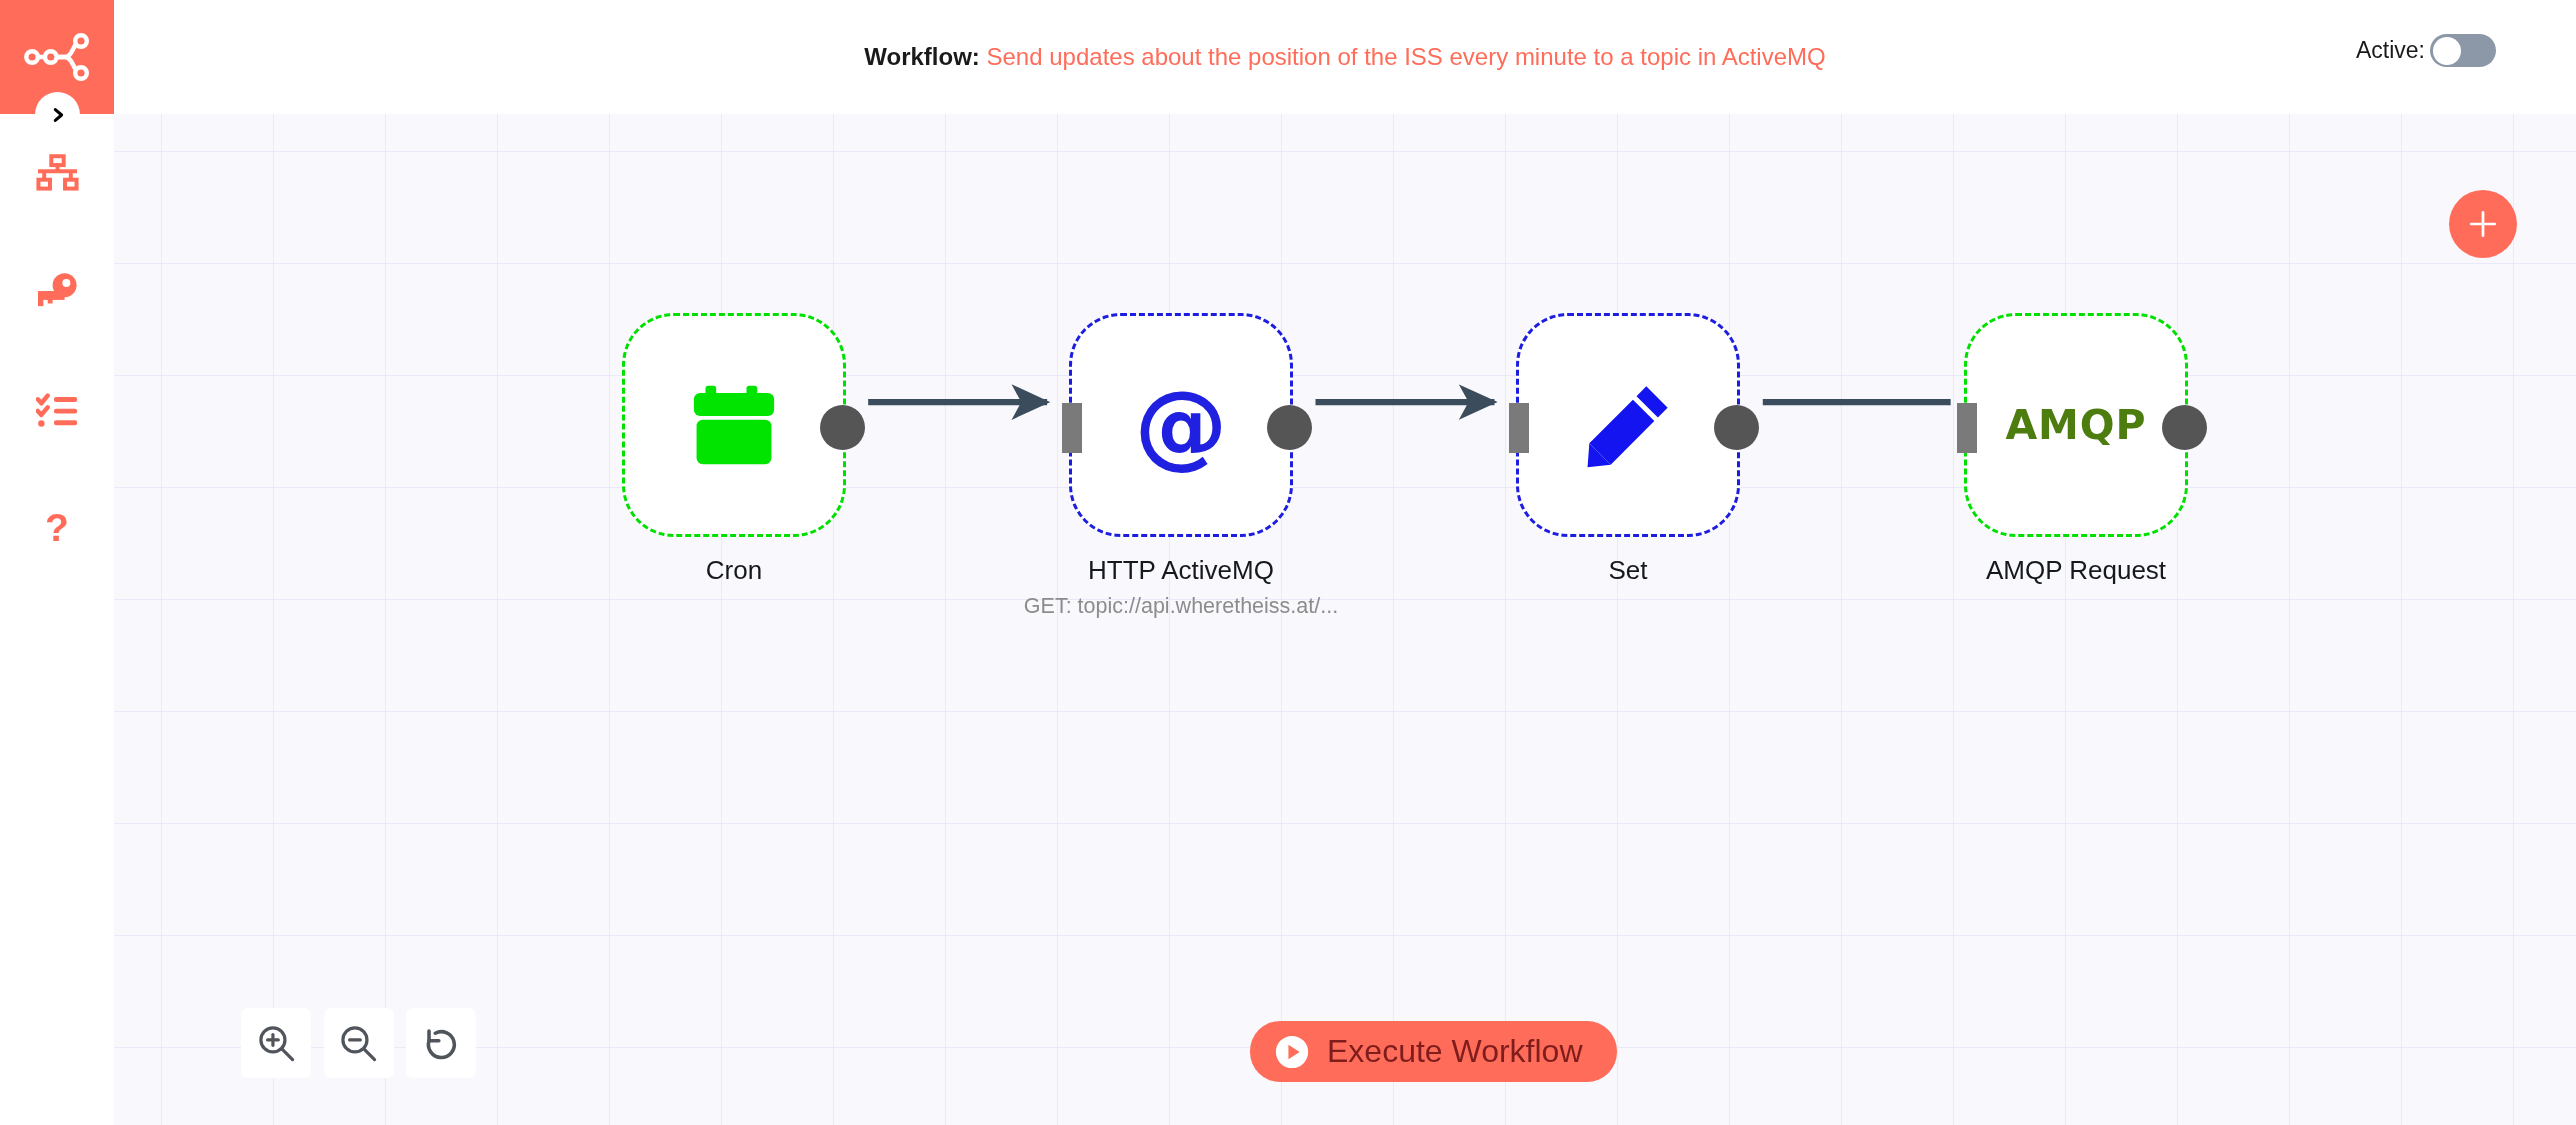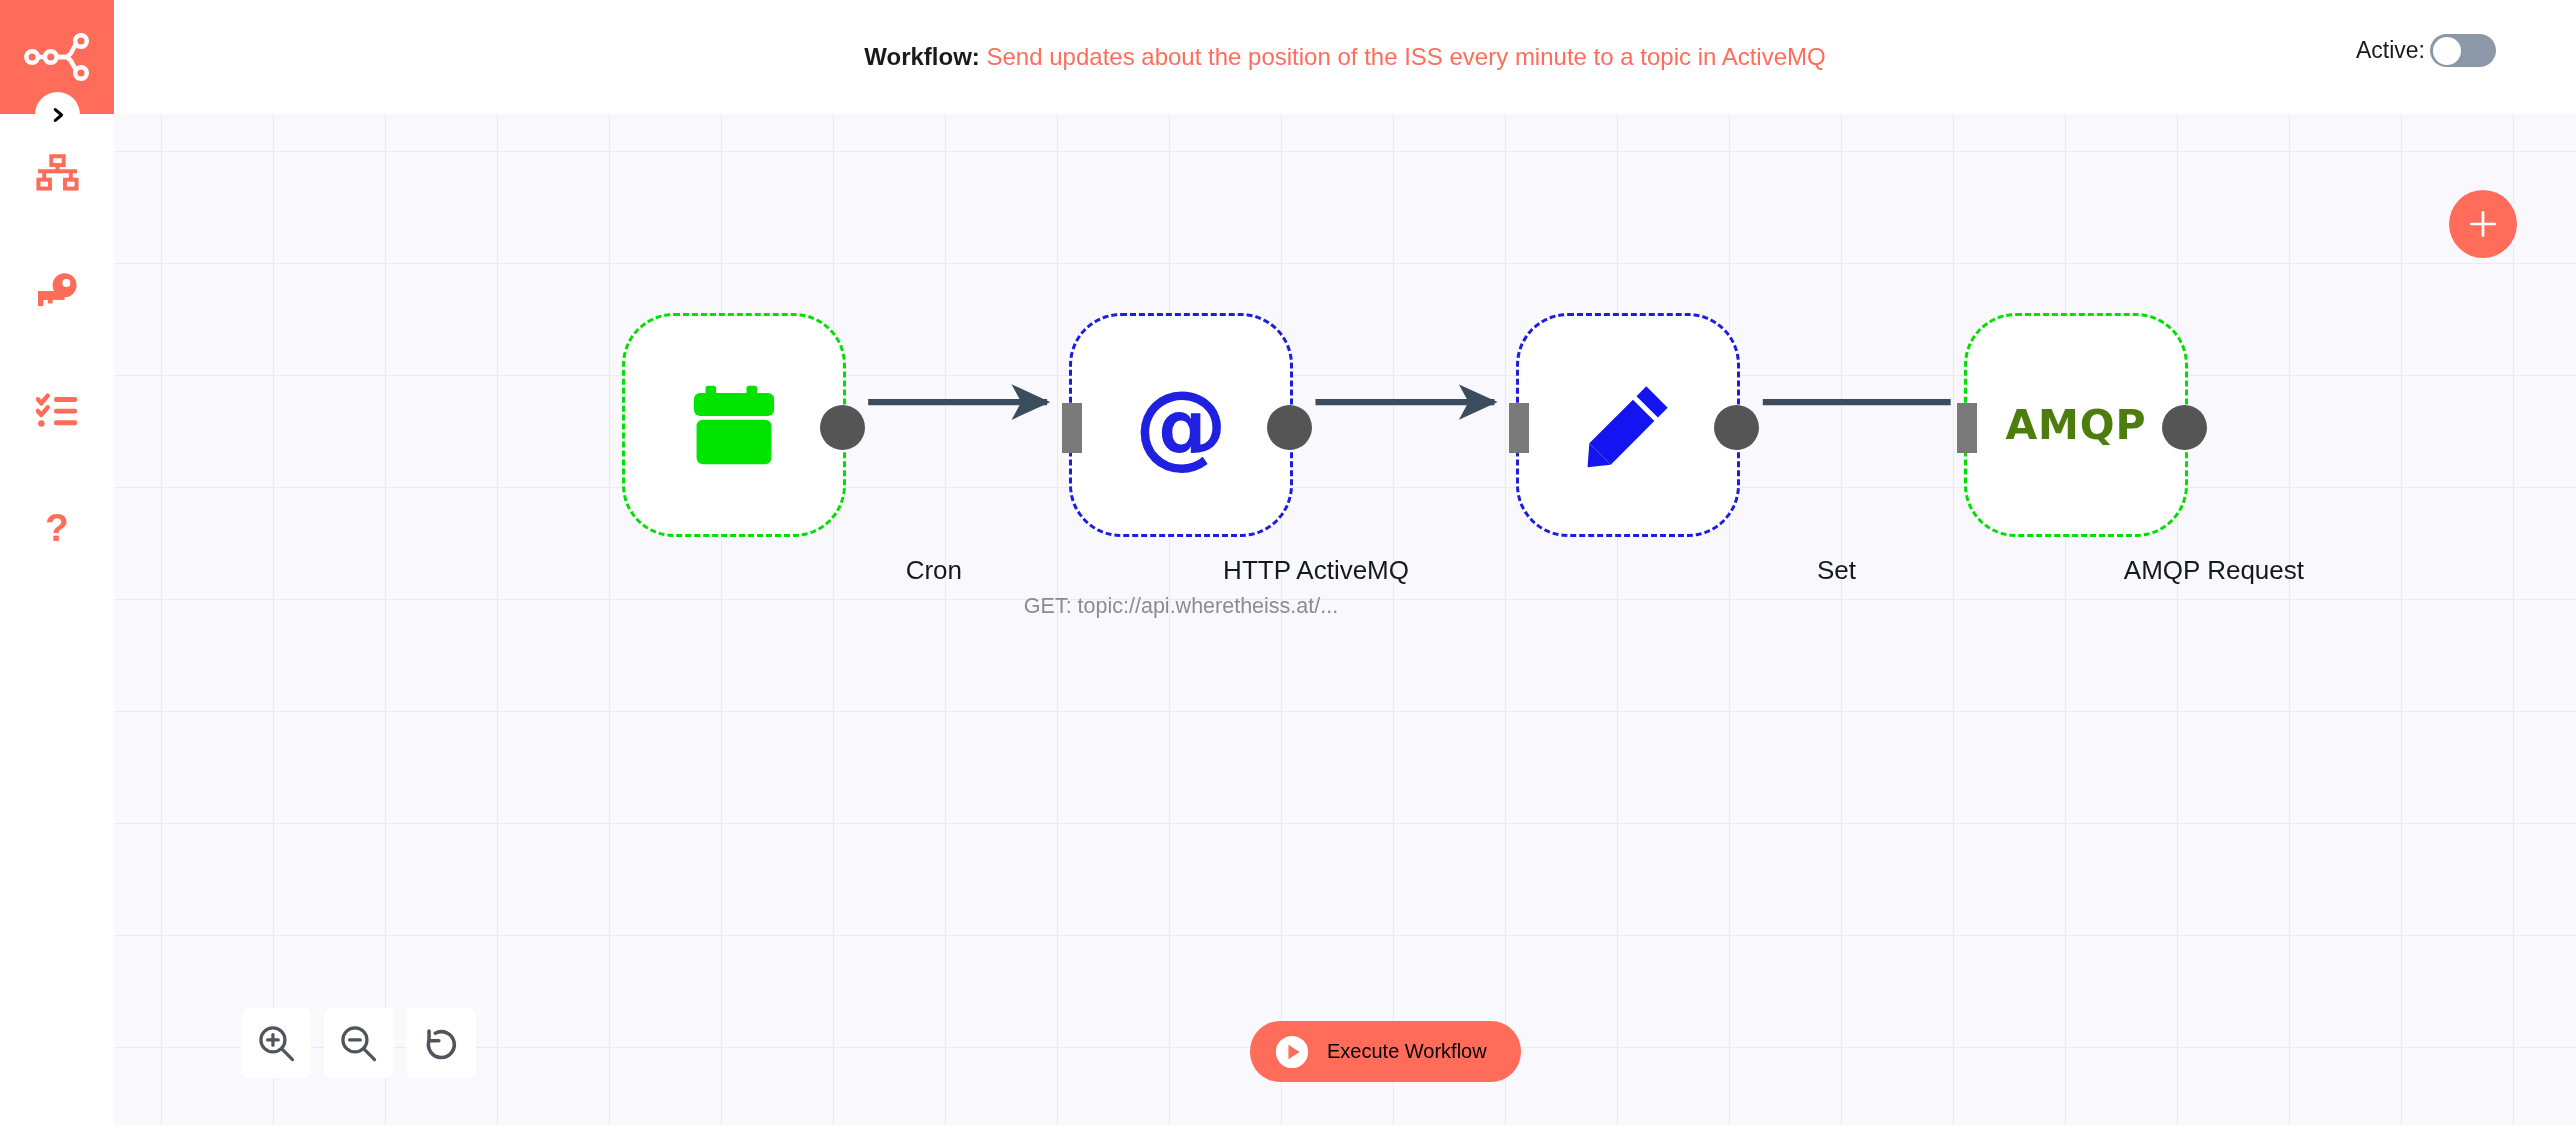--- a/index.html
+++ b/index.html
@@ -114,21 +114,21 @@
     border-radius: 52px;
     border: 3.6px dashed #00e000;
     display: flex; align-items: center; justify-content: center;
     cursor: pointer;
   }
   .node-box.blue { border-color: #1d1de0; }
   .node-label {
     position: absolute;
     top: 240px; left: -116px;
     width: 456px;
-    text-align: right;
+    text-align: center;
     font-size: 26px;
     color: #15191e;
     line-height: 34px;
     white-space: nowrap;
   }
   .node-subtitle {
     position: absolute;
     top: 279px; left: -116px;
     width: 456px;
     text-align: center;
@@ -196,21 +196,21 @@
     background: #ff6d5a;
     border-radius: 30px;
     display: flex; align-items: center;
     gap: 18px;
     padding: 0 34px 0 25px;
     cursor: pointer;
     z-index: 20;
     border: none;
   }
   #execute-btn .play { width: 34px; height: 34px; display:block; }
-  #execute-btn .txt { color: #000000; font-size: 20px; white-space: nowrap; }
+  #execute-btn .txt { color: #7f1d1d; font-size: 32px; white-space: nowrap; }
 </style>
 </head>
 <body>
 
 <div id="app">
 
   <div id="sidebar">
 
     <div id="logo-block">
       <svg viewBox="0 0 74 54" fill="none" stroke="#ffffff" stroke-width="5">

